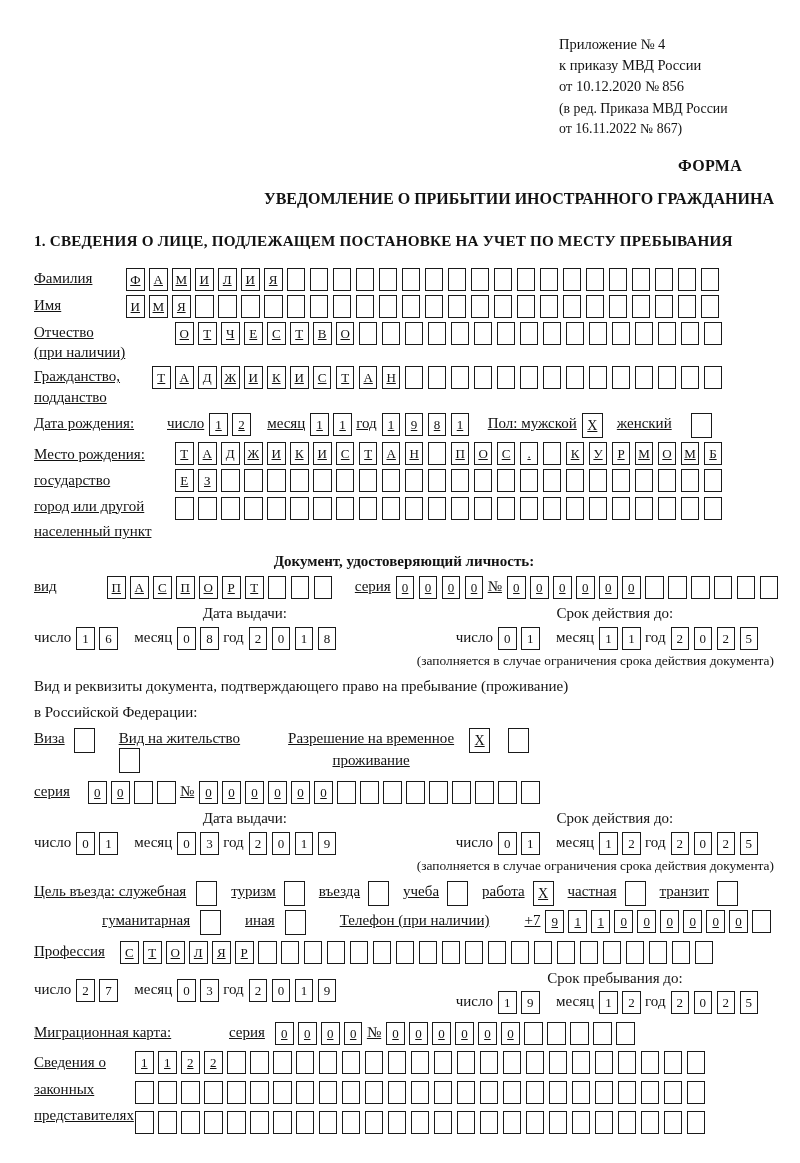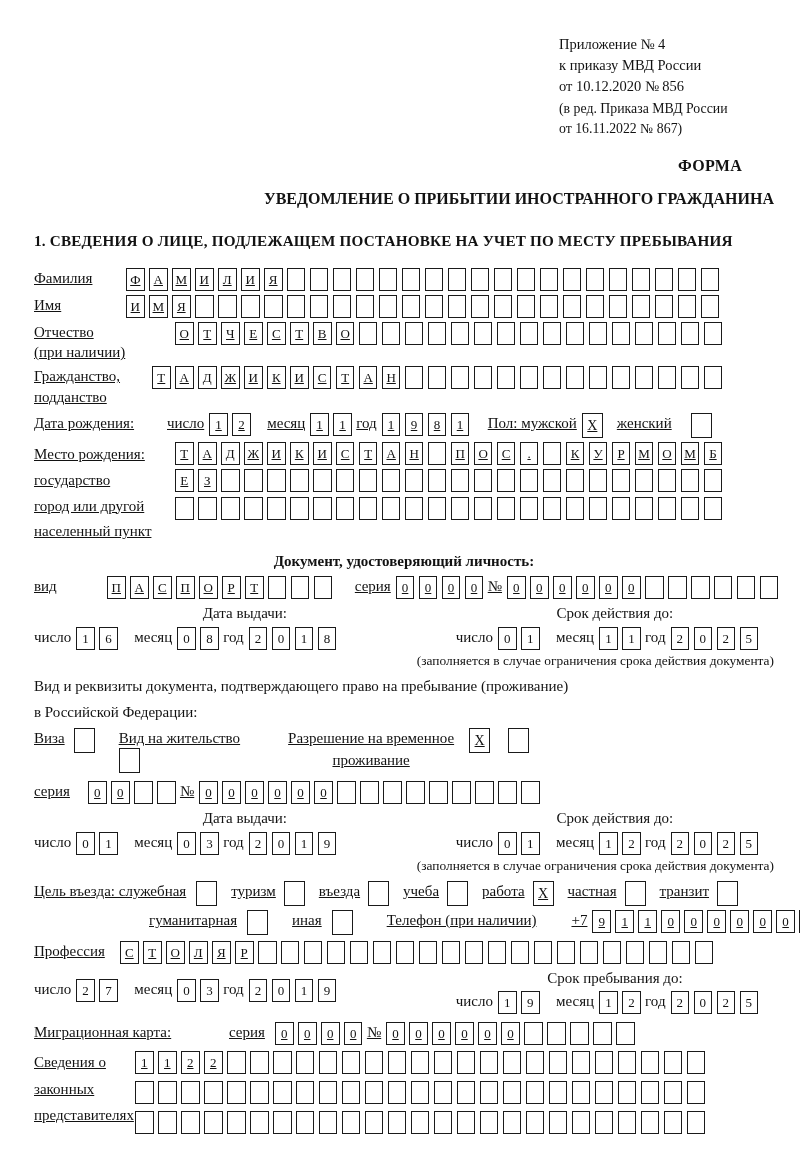--- a/index.html
+++ b/index.html
@@ -517,21 +517,21 @@
     <span class="dlbl gap14" style="margin-right:8px">учеба</span>
     <span class="box"></span>
     <span class="dlbl gap14" style="margin-right:8px">работа</span>
     <span class="box">X</span>
     <span class="dlbl gap14" style="margin-right:8px">частная</span>
     <span class="box"></span>
     <span class="dlbl gap14" style="margin-right:8px">транзит</span>
     <span class="box"></span>
   </div>
 
-  <div class="row mt2" style="margin-left:115px">
+  <div class="row mt2" style="margin-left:68px">
     <span class="dlbl" style="margin-right:10px">гуманитарная</span>
     <span class="box"></span>
     <span class="dlbl gap24" style="margin-right:10px">иная</span>
     <span class="box"></span>
     <span class="dlbl" style="margin-left:34px">Телефон (при наличии)</span>
     <span class="dlbl" style="margin-left:30px">+7</span>
     <span class="cells">
         <span class="cell">9</span>
         <span class="cell">1</span>
         <span class="cell">1</span>

